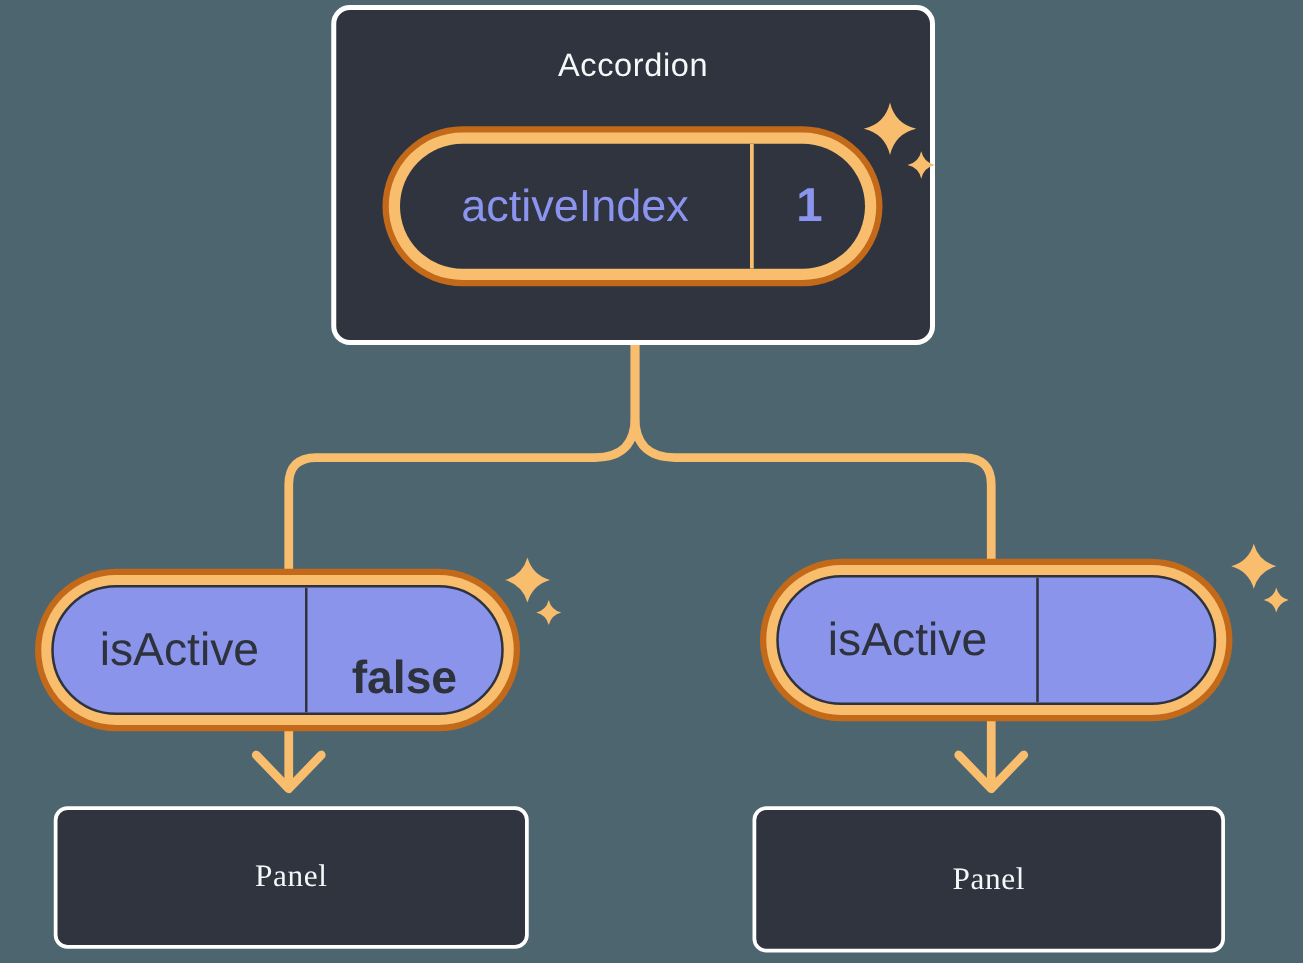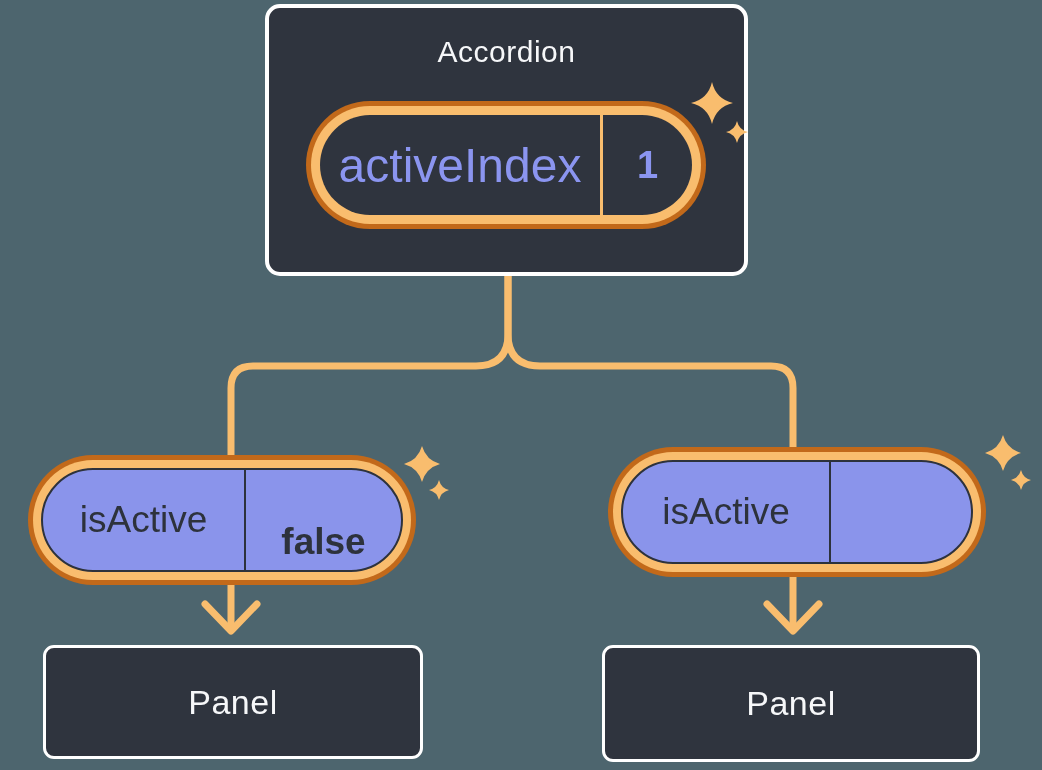--- a/index.html
+++ b/index.html
@@ -15,27 +15,27 @@
   
   .node{
     position:absolute;box-sizing:border-box;z-index:1;
     background:var(--node-fill,#2f343e);
     border:4px solid var(--node-border,#ffffff);
     border-radius:15px;
   }
   .accordion{left:265px;top:4px;width:483px;height:272px;}
   .node-title{
     margin-top:22px;text-align:center;
-    font-size:30px;line-height:44px;letter-spacing:.5px;
+    font-size:26px;line-height:44px;letter-spacing:.5px;
     color:var(--white-text,#f6f7f9);
   }
   .panel{
     display:flex;align-items:center;justify-content:center;
     border-width:3px;border-radius:11px;
-    font-size:34px;color:var(--white-text,#f6f7f9);letter-spacing:.5px;
+    font-size:25px;color:var(--white-text,#f6f7f9);letter-spacing:.5px;font-family:Liberation Serif, serif;
   }
   .panel-left{left:43px;top:645px;width:380px;height:114px;}
   .panel-right{left:602px;top:645px;width:378px;height:117px;}
 
   
   .pill{
     position:absolute;box-sizing:border-box;z-index:2;
     background:var(--orange-dark,#c2691a);
     border-radius:999px;padding:5px;
   }
@@ -48,21 +48,21 @@
     box-sizing:border-box;height:100%;overflow:hidden;
     border-radius:999px;display:flex;align-items:stretch;
   }
   .cell{display:flex;align-items:center;justify-content:center;}
 
   
   .state{left:306px;top:101px;width:400px;height:128px;}
   .state .pill-core{background:var(--node-fill,#2f343e);}
   .state .name{
     width:280px;border-right:3px solid var(--orange-light,#f9bd6e);
-    color:var(--purple-text,#8b95f0);font-size:48px;
+    color:var(--purple-text,#8b95f0);font-size:36px;
   }
   .state .value{flex:1;color:var(--purple-text,#8b95f0);font-size:38px;font-weight:bold;}
 
   
   .prop .pill-mid{padding:8px;}
   .prop .pill-core{
     background:var(--purple-fill,#8a94eb);
     border:2.5px solid var(--dark-text,#2d323c);
   }
   .prop .name{

